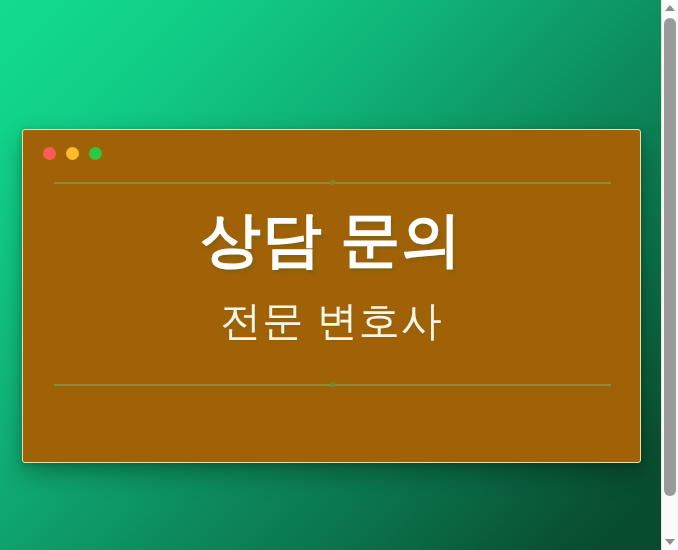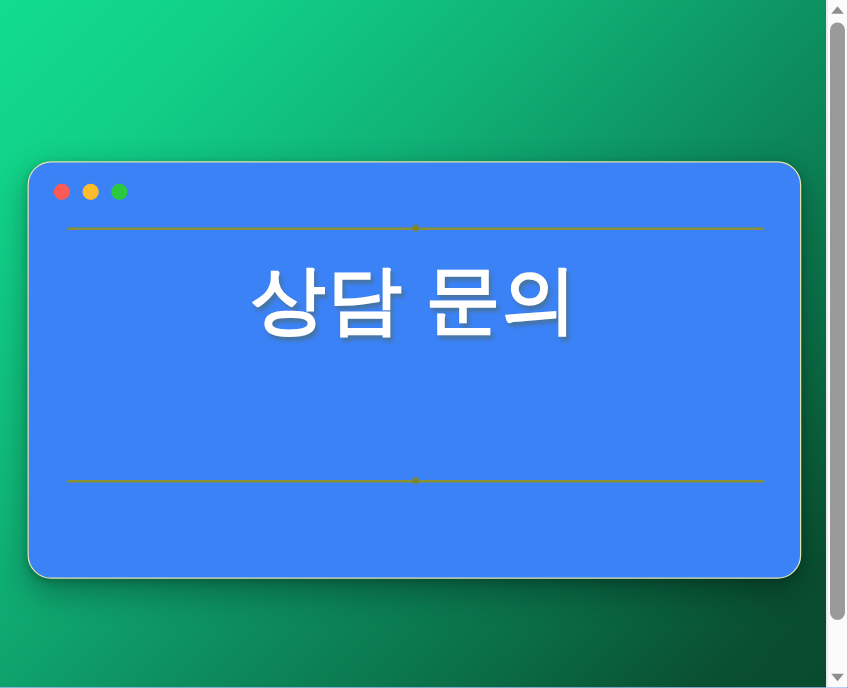--- a/index.html
+++ b/index.html
@@ -38,23 +38,23 @@
                 #084a2e 100%);
   }
 
   
   .card {
     position: absolute;
     left: 22px;
     top: 129px;
     width: 619px;
     height: 334px;
-    background: #3b82f6;
+    background: #a16207;
     border: 1px solid #dfe3ad;
-    border-radius: 19px;
+    border-radius: 3px;
     box-sizing: border-box;
     box-shadow: 0 10px 26px rgba(0, 0, 0, 0.30),
                 0 2px 6px rgba(0, 0, 0, 0.18);
     overflow: hidden;
   }
 
   
   .traffic-lights {
     position: absolute;
     left: 20px;
@@ -218,20 +218,21 @@
       <span class="dot dot-green"></span>
     </div>
 
     <div class="divider divider-top">
       <div class="rule"></div>
       <div class="node"></div>
     </div>
 
     <div class="content">
       <h1 class="headline">상담 문의</h1>
+      <h2 class="subtitle">전문 변호사</h2>
     </div>
 
     <div class="divider divider-bottom">
       <div class="rule"></div>
       <div class="node"></div>
     </div>
 
   </div>
 
   <div class="scrollbar">

